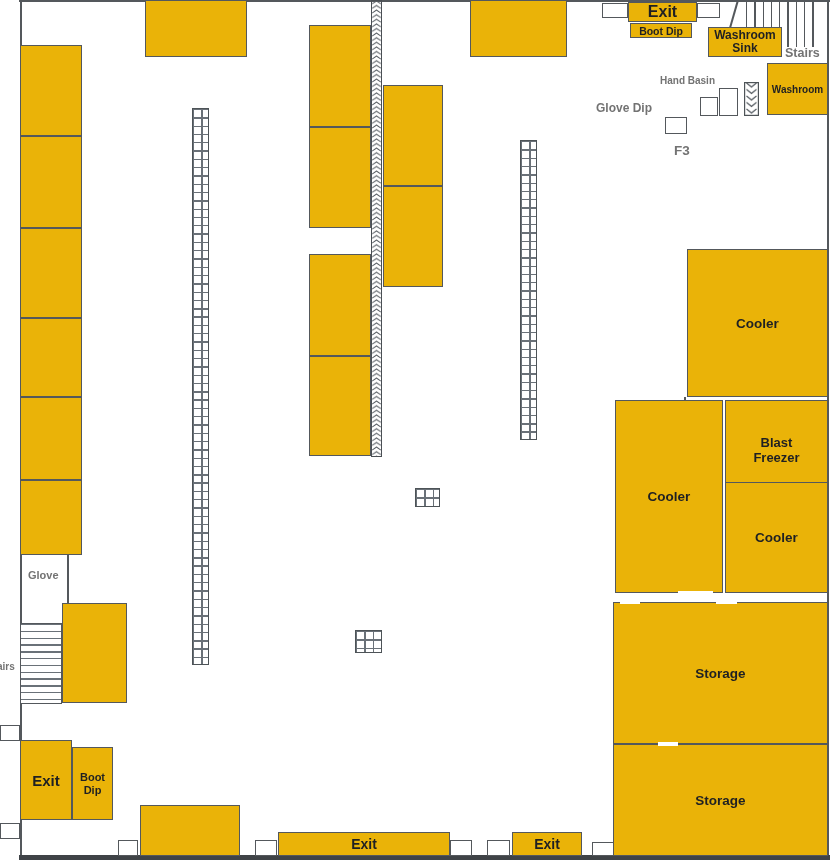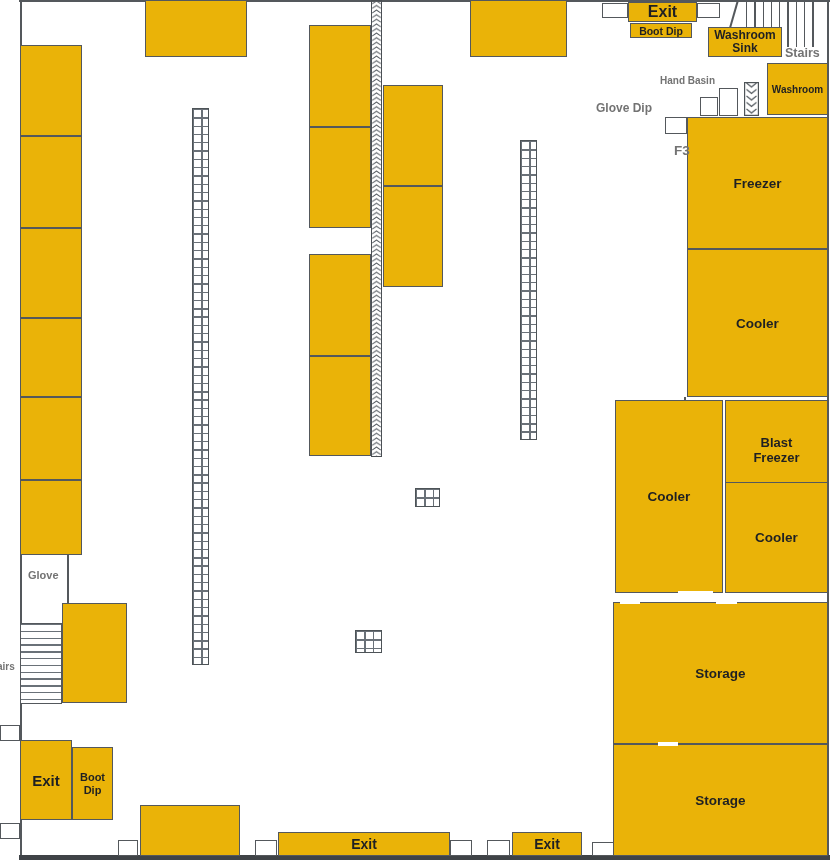--- a/index.html
+++ b/index.html
@@ -75,23 +75,20 @@
   <div class="room" style="left:278px;top:832px;width:172px;height:24px;font-size:14px;">
     <span>Exit</span>
   </div>
   <div class="box" style="left:450px;top:840px;width:22px;height:16px;"></div>
   <div class="box" style="left:487px;top:840px;width:23px;height:16px;"></div>
   <div class="room" style="left:512px;top:832px;width:70px;height:24px;font-size:14px;">
     <span>Exit</span>
   </div>
   <div class="box" style="left:592px;top:842px;width:23px;height:14px;"></div>
 
-  <div class="room" style="left:687px;top:117px;width:141px;height:132px;font-size:13.5px;">
-    <span>Freezer</span>
-  </div>
   <div class="room" style="left:687px;top:249px;width:141px;height:148px;font-size:13.5px;">
     <span>Cooler</span>
   </div>
   <div class="wall" style="left:684px;top:397px;width:2px;height:5px;"></div>
   <div class="room" style="left:615px;top:400px;width:108px;height:193px;font-size:13.5px;">
     <span>Cooler</span>
   </div>
   <div class="room two-line" style="left:725px;top:400px;width:103px;height:101px;font-size:13px;">
     <span style="width:58px;">Blast Freezer</span>
   </div>

